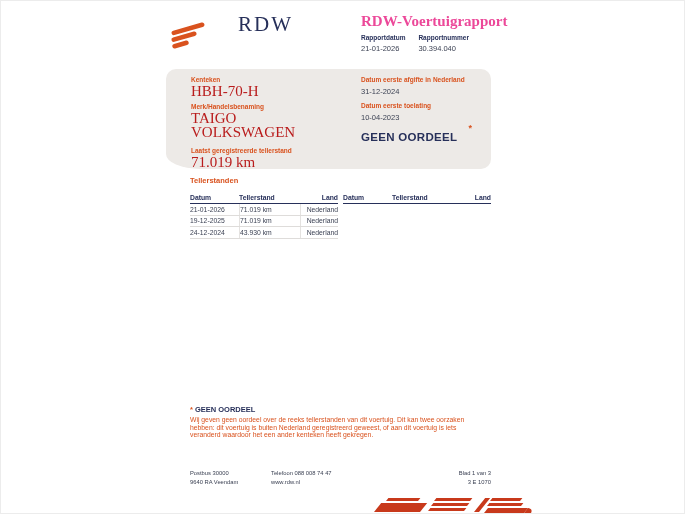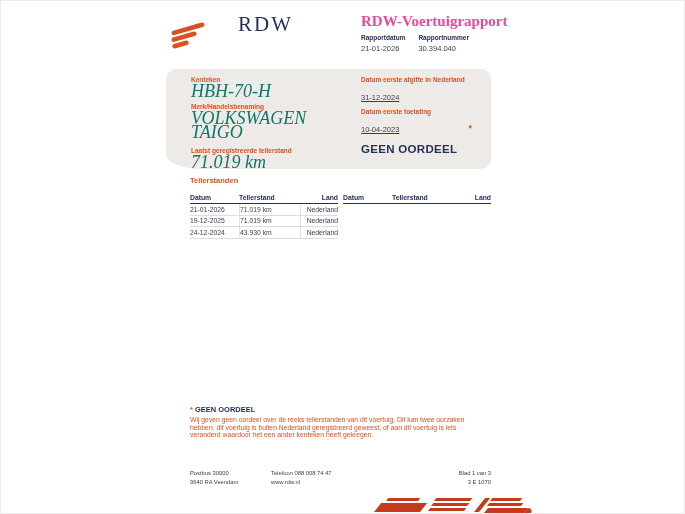--- a/index.html
+++ b/index.html
@@ -27,23 +27,23 @@
 
   
   .vehicle-box {
     position:absolute; left:165px; top:68px; width:325px; height:100px;
     background:#EDEAE7; border-radius:10px; border-bottom-left-radius:34px 15px;
   }
   .vb-left { position:absolute; left:25px; top:7px; }
   .vb-right { position:absolute; left:195px; top:7px; width:112px; }
   .f-label { font-size:6.5px; font-weight:bold; color:#D9521E; line-height:8px; }
   .f-value-serif {
-    font-family:"Liberation Serif", serif; font-size:18px; color:#0f766e; line-height:14.5px;font-style:italic;
-  }
-  .f-value-sans { font-size:7.5px; color:#3C4254; line-height:9px; margin-top:9px;text-decoration:underline; }
+    font-family:"Liberation Serif", serif; font-size:15px; color:#b91c1c; line-height:14.5px;
+  }
+  .f-value-sans { font-size:7.5px; color:#3C4254; line-height:9px; margin-top:3px; }
   .mt4 { margin-top:4px; }
   .mt6 { margin-top:6px; }
   .mt7 { margin-top:7px; }
   .oordeel {
     margin-top:9px; font-size:11.5px; font-weight:bold; color:#27305A; letter-spacing:0.3px;
   }
   .oordeel-star {
     position:absolute; right:19px; top:54px; color:#D9521E; font-size:9px; font-weight:bold;
   }
 
@@ -108,22 +108,22 @@
       <div class="meta-label">Rapportnummer</div>
       <div class="meta-value">30.394.040</div>
     </div>
   </div>
 
   <div class="vehicle-box">
     <div class="vb-left">
       <div class="f-label">Kenteken</div>
       <div class="f-value-serif">HBH-70-H</div>
       <div class="f-label mt4">Merk/Handelsbenaming</div>
+      <div class="f-value-serif">TAIGO</div>
       <div class="f-value-serif">VOLKSWAGEN</div>
-      <div class="f-value-serif">TAIGO</div>
       <div class="f-label mt7">Laatst geregistreerde tellerstand</div>
       <div class="f-value-serif">71.019 km</div>
     </div>
     <div class="vb-right">
       <div class="f-label">Datum eerste afgifte in Nederland</div>
       <div class="f-value-sans">31-12-2024</div>
       <div class="f-label mt6">Datum eerste toelating</div>
       <div class="f-value-sans">10-04-2023</div>
       <div class="oordeel">GEEN OORDEEL</div>
     </div>

